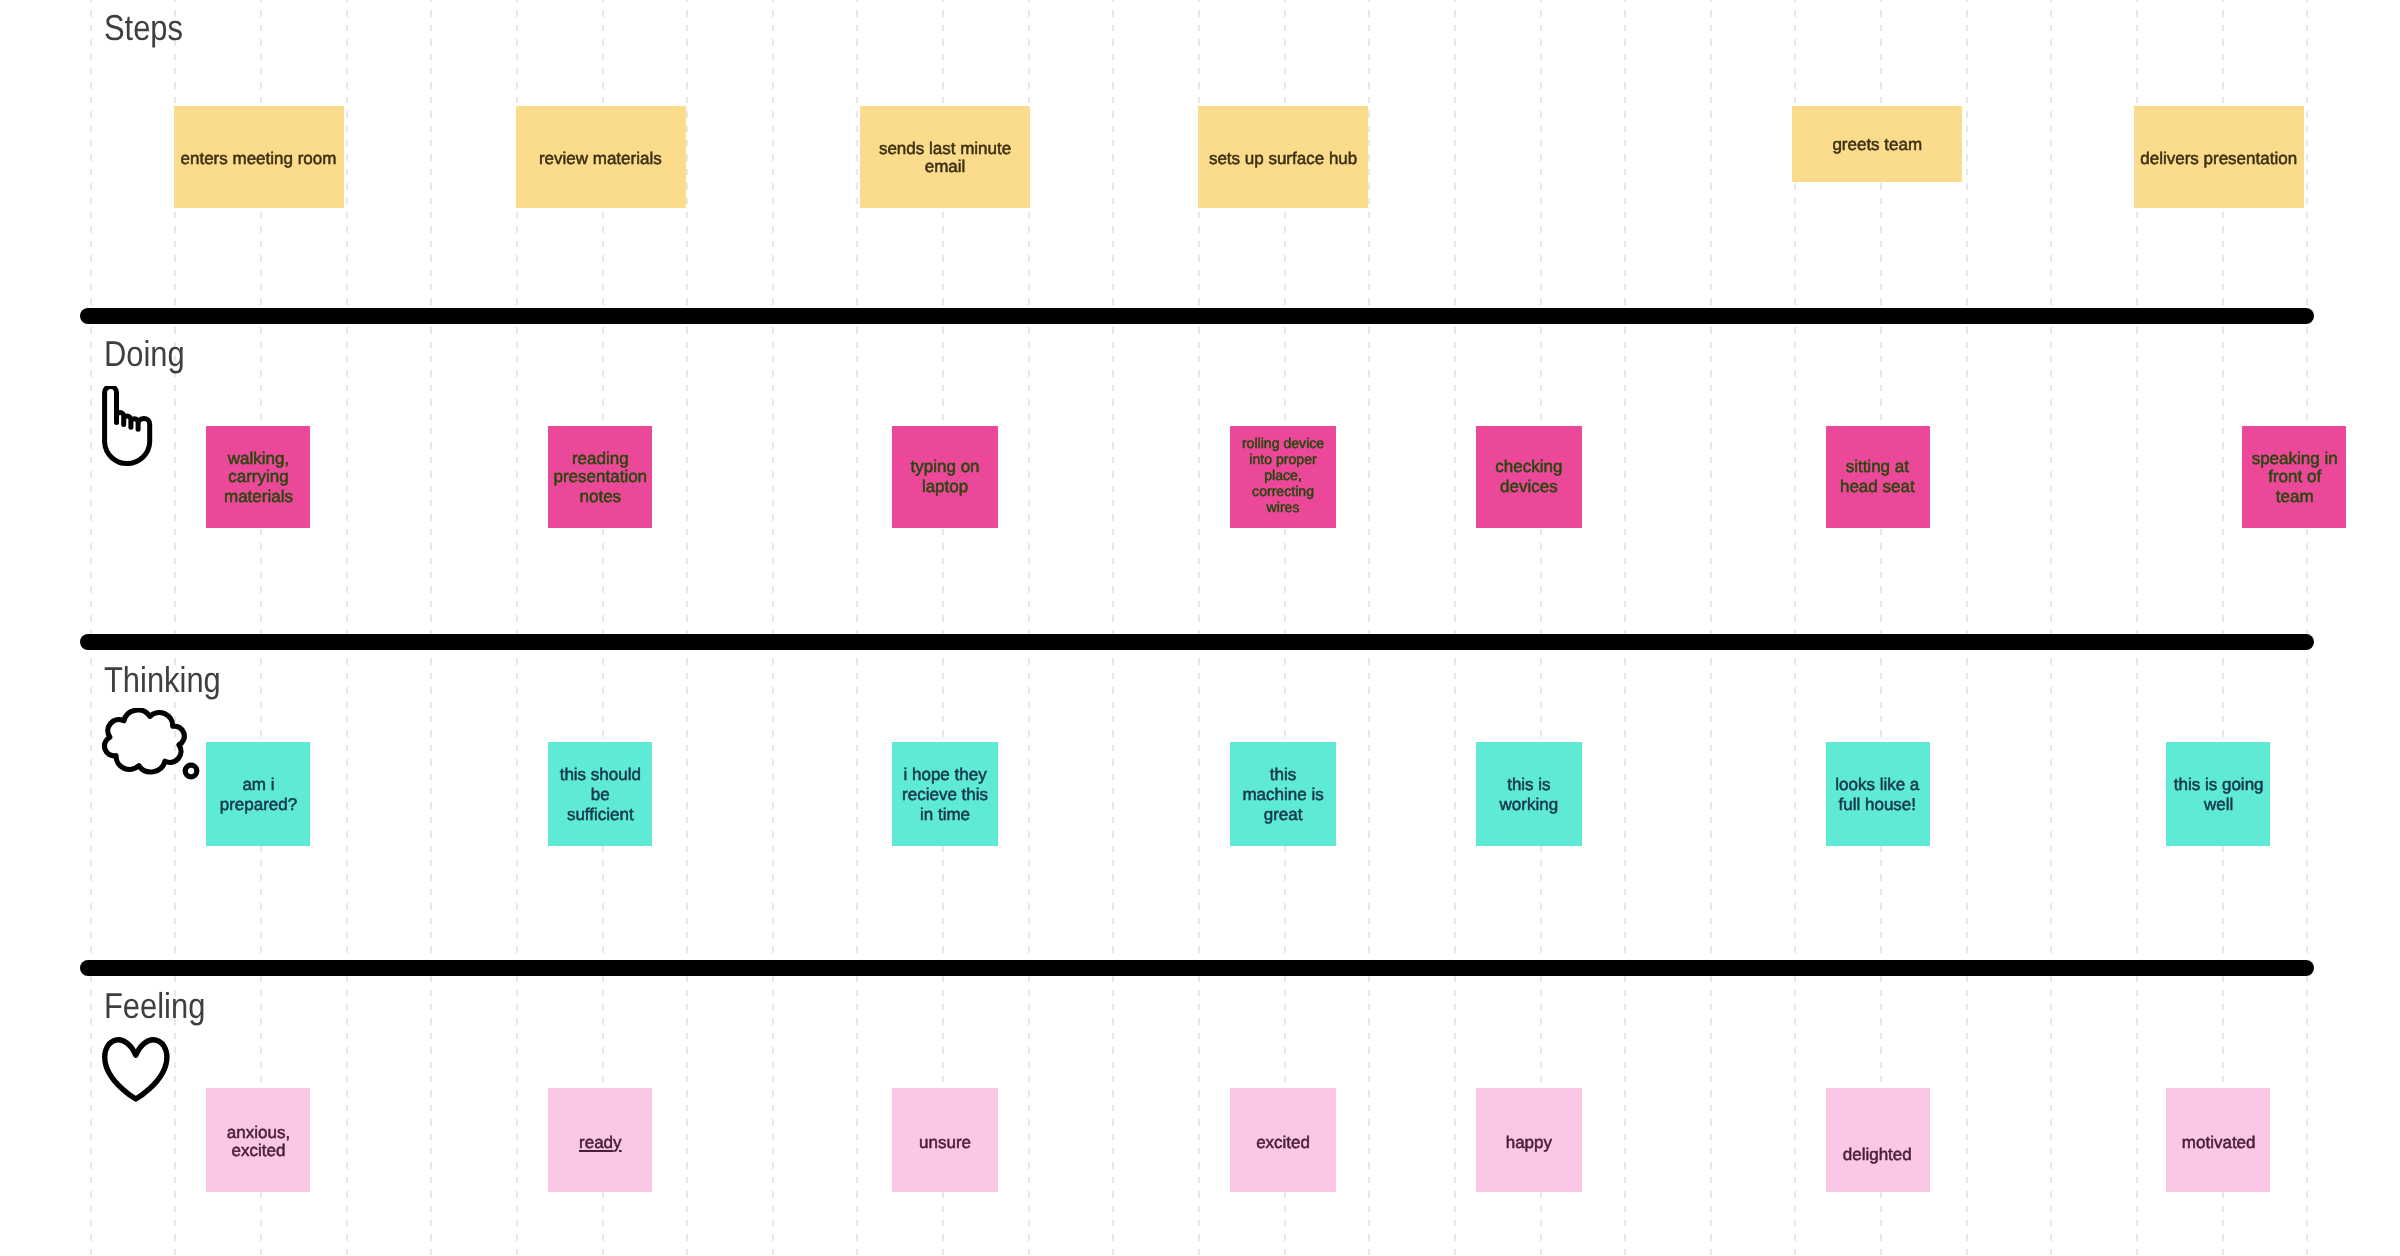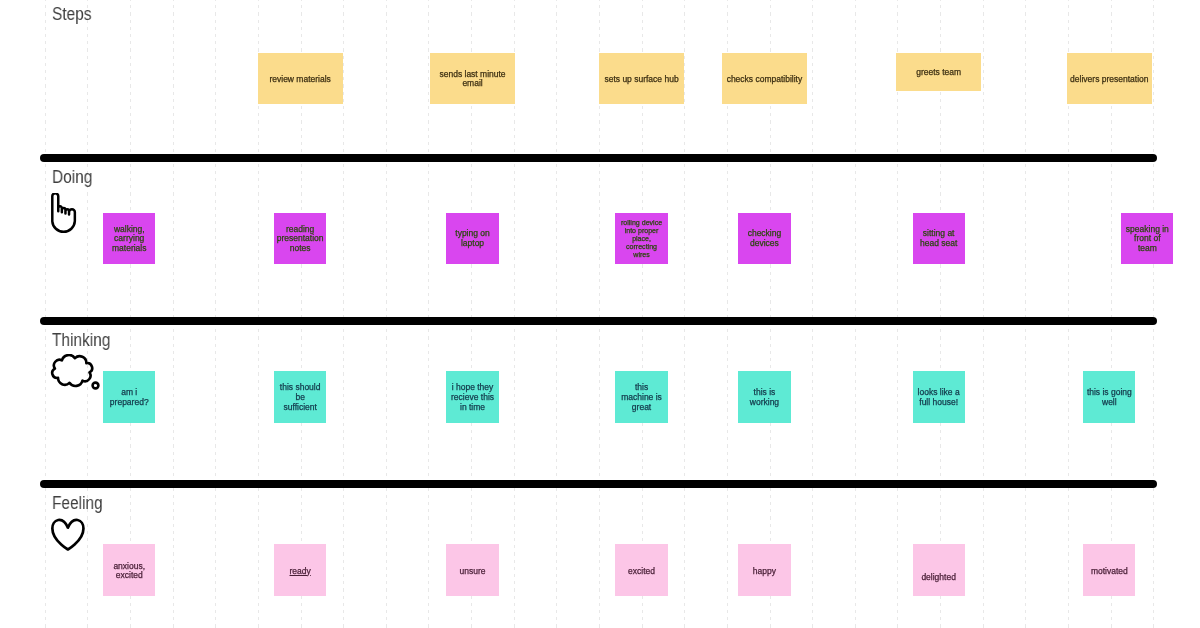--- a/index.html
+++ b/index.html
@@ -60,21 +60,21 @@
     font-size: 8.5px;
     line-height: 10.2px;
   }
   .note > span {
     display: block;
     position: relative;
     top: 1px;
     transform: translateZ(0);
   }
   .note.steps { background: #FBDC8C; color: #3b2e11; -webkit-text-stroke: 0.25px #3b2e11; }
-  .note.doing { background: #d946ef; color: #2a460c; -webkit-text-stroke: 0.25px #2a460c; }
+  .note.doing { background: #ec4899; color: #2a460c; -webkit-text-stroke: 0.25px #2a460c; }
   .note.thinking { background: #5eead4; color: #13384a; -webkit-text-stroke: 0.25px #13384a; }
   .note.feeling { background: #FCC6E7; color: #4a2038; -webkit-text-stroke: 0.25px #4a2038; }
   .icon { position: absolute; }
   .icon svg { display: block; }
 </style>
 </head>
 <body>
 
 <div id="board">
   <div id="grid">
@@ -129,32 +129,32 @@
   <div class="icon" style="left:91px;top:381px;">
     <svg width="10" height="10" viewBox="0 0 10 10" fill="none" stroke="#000000" stroke-width="2.6" aria-label="thought bubble dot">
       <circle cx="4.5" cy="4.5" r="2.9"></circle>
     </svg>
   </div>
   <div class="icon" style="left:51px;top:518px;">
     <svg width="35" height="34" viewBox="0 0 35 34" fill="none" stroke="#000000" stroke-width="2.7" stroke-linecap="round" stroke-linejoin="round" aria-label="heart">
       <path d="M16.9 9.6 C14.6 4.2 10.8 1.35 7.2 2.0 C3.5 2.7 1.35 6.3 1.35 10.5 C1.35 16.3 5.4 22.2 10.2 26.5 C12.4 28.5 14.8 30.3 16.9 31.5 C19.0 30.3 21.4 28.5 23.6 26.5 C28.4 22.2 32.45 16.3 32.45 10.5 C32.45 6.3 30.3 2.7 26.6 2.0 C23.0 1.35 19.2 4.2 16.9 9.6 Z"></path>
     </svg>
   </div>
+<div class="note steps" style="left: 86.6px; top: 52.9px; width: 85.3px; height: 51.1px;">
+      <span style="width: 82px; font-size: 8.5px; line-height: 9.6px;">enters meeting room</span>
+    </div>
     <div class="note steps" style="left: 257.5px; top: 52.9px; width: 85.3px; height: 51.1px;">
       <span style="width: 65px; font-size: 8.5px; line-height: 9.6px;">review materials</span>
     </div>
     <div class="note steps" style="left: 429.9px; top: 52.9px; width: 85.3px; height: 51.1px;">
       <span style="width: 70px; font-size: 8.5px; line-height: 9.6px;">sends last minute email</span>
     </div>
     <div class="note steps" style="left: 598.9px; top: 52.9px; width: 85.3px; height: 51.1px;">
       <span style="width: 78px; font-size: 8.5px; line-height: 9.6px;">sets up surface hub</span>
     </div>
-    <div class="note steps" style="left: 721.8px; top: 52.9px; width: 85.3px; height: 51.1px;">
-      <span style="width: 80px; font-size: 8.5px; line-height: 9.6px;">checks compatibility</span>
-    </div>
     <div class="note steps" style="left: 896px; top: 52.9px; width: 85.3px; height: 38px;">
       <span style="width: 49px; font-size: 8.5px; line-height: 9.6px;">greets team</span>
     </div>
     <div class="note steps" style="left: 1066.7px; top: 52.9px; width: 85.3px; height: 51.1px;">
       <span style="width: 82px; font-size: 8.5px; line-height: 9.6px;">delivers presentation</span>
     </div>
     <div class="note doing" style="left: 103.1px; top: 212.5px; width: 52.3px; height: 51px;">
       <span style="width: 38.5px; font-size: 8.5px; line-height: 9.6px;">walking, carrying materials</span>
     </div>
     <div class="note doing" style="left: 274px; top: 212.5px; width: 52.3px; height: 51px;">

